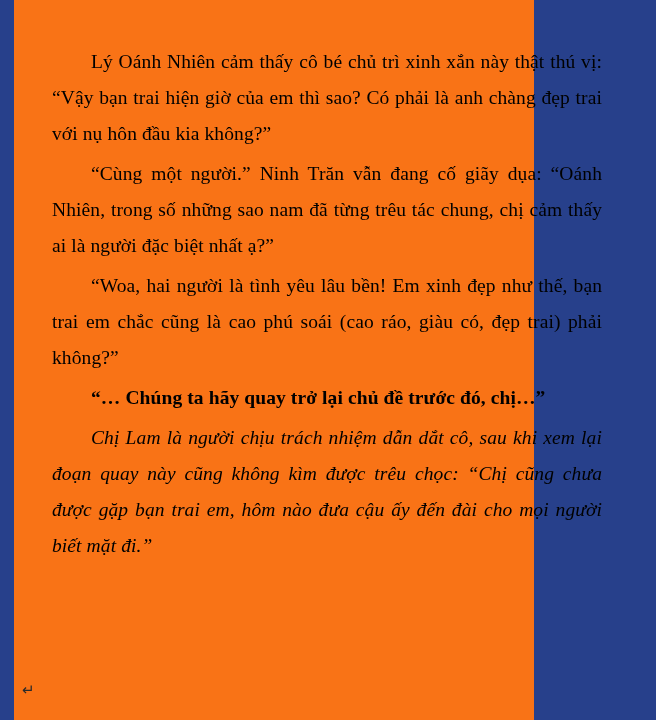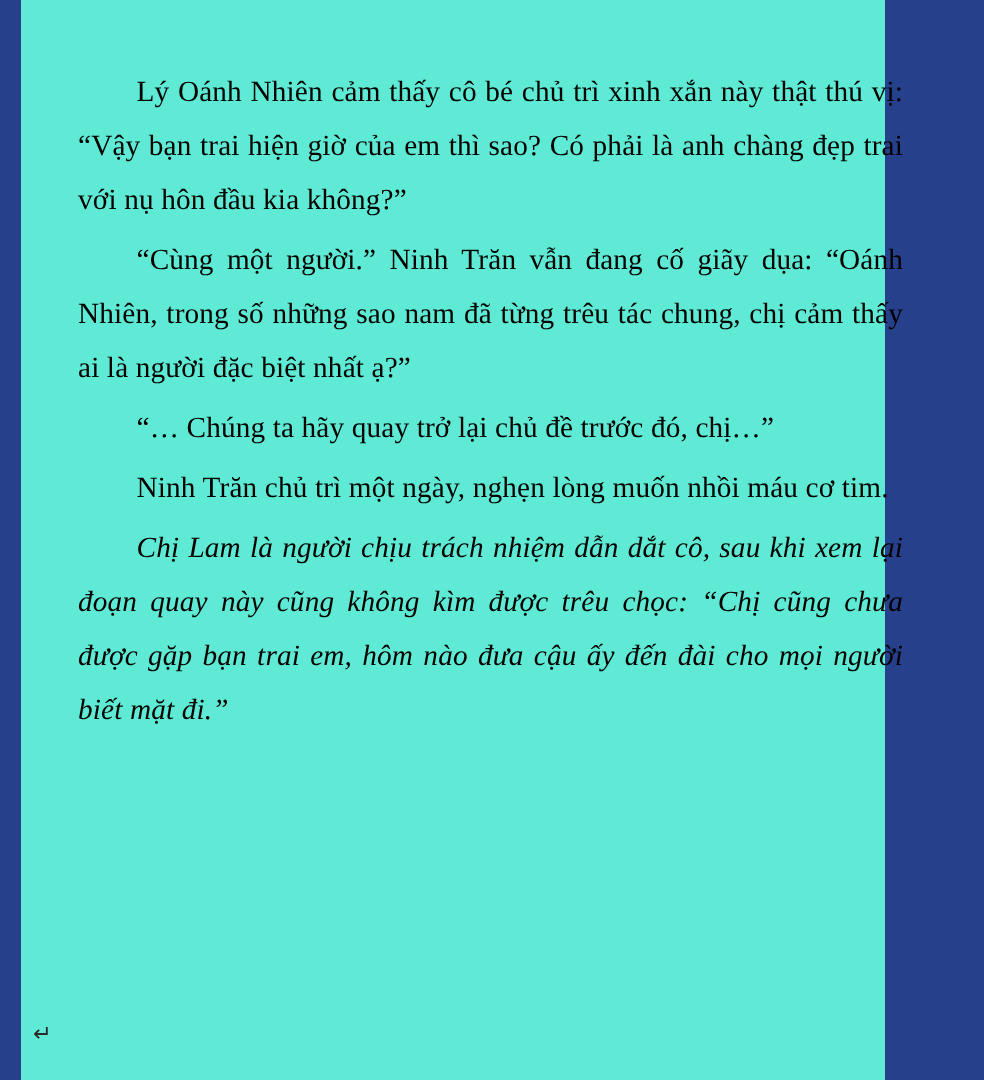--- a/index.html
+++ b/index.html
@@ -10,23 +10,23 @@
     width: 656px;
     height: 720px;
     background: #27408b;
     font-family: "Liberation Serif", serif;
     overflow: hidden;
   }
   .page {
     position: absolute;
     left: 14px;
     top: 0;
-    width: 576px;
+    width: 520px;
     height: 720px;
-    background: #5eead4;
+    background: #f97316;
     box-sizing: border-box;
   }
   .content {
     position: absolute;
     left: 38px;
     top: 44px;
     width: 550px;
   }
   .para {
     margin: 0 0 4px 0;
@@ -37,20 +37,21 @@
     text-indent: 2em;
     font-family: "Liberation Serif", serif;
     letter-spacing: 0.1px;
   }
   .para:last-child {
     margin-bottom: 0;
     font-style: italic;
   }
   .para-nojustify {
     text-align: left;
+    font-weight: bold;
   }
   .footer-mark {
     position: absolute;
     left: 8px;
     bottom: 22px;
     width: 18px;
     height: 16px;
     color: #2a2a2a;
     font-size: 15px;
     line-height: 16px;
@@ -76,18 +77,18 @@
 </head>
 <body>
 
 <div class="page-edge-left"></div>
 <div class="page-edge-right"></div>
 
 <div class="page">
   <div class="content">
     <p class="para">Lý Oánh Nhiên cảm thấy cô bé chủ trì xinh xắn này thật thú vị: “Vậy bạn trai hiện giờ của em thì sao? Có phải là anh chàng đẹp trai với nụ hôn đầu kia không?”</p>
     <p class="para">“Cùng một người.” Ninh Trăn vẫn đang cố giãy dụa: “Oánh Nhiên, trong số những sao nam đã từng trêu tác chung, chị cảm thấy ai là người đặc biệt nhất ạ?”</p>
+    <p class="para">“Woa, hai người là tình yêu lâu bền! Em xinh đẹp như thế, bạn trai em chắc cũng là cao phú soái (cao ráo, giàu có, đẹp trai) phải không?”</p>
     <p class="para para-nojustify">“… Chúng ta hãy quay trở lại chủ đề trước đó, chị…”</p>
-    <p class="para para-nojustify">Ninh Trăn chủ trì một ngày, nghẹn lòng muốn nhồi máu cơ tim.</p>
     <p class="para">Chị Lam là người chịu trách nhiệm dẫn dắt cô, sau khi xem lại đoạn quay này cũng không kìm được trêu chọc: “Chị cũng chưa được gặp bạn trai em, hôm nào đưa cậu ấy đến đài cho mọi người biết mặt đi.”</p>
   </div>
   <div class="footer-mark">↵</div>
 </div>
 
 </body></html>

